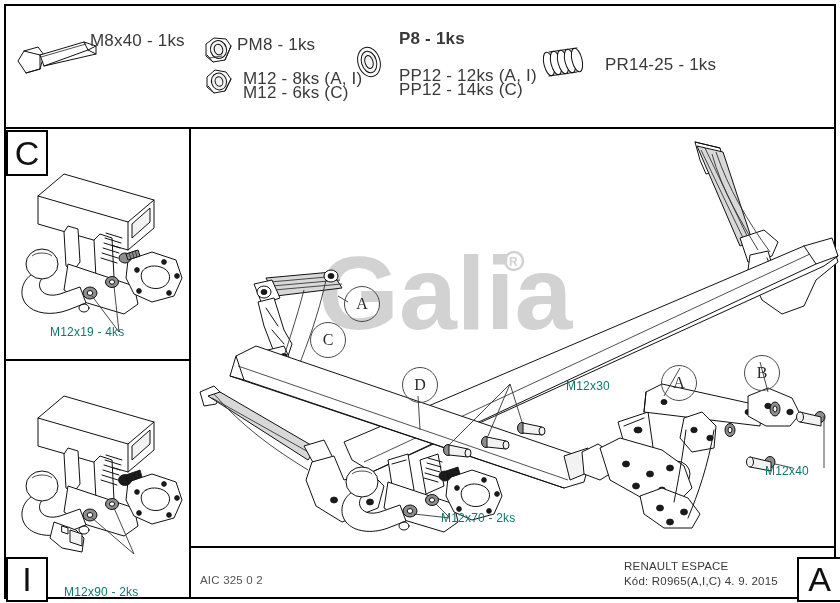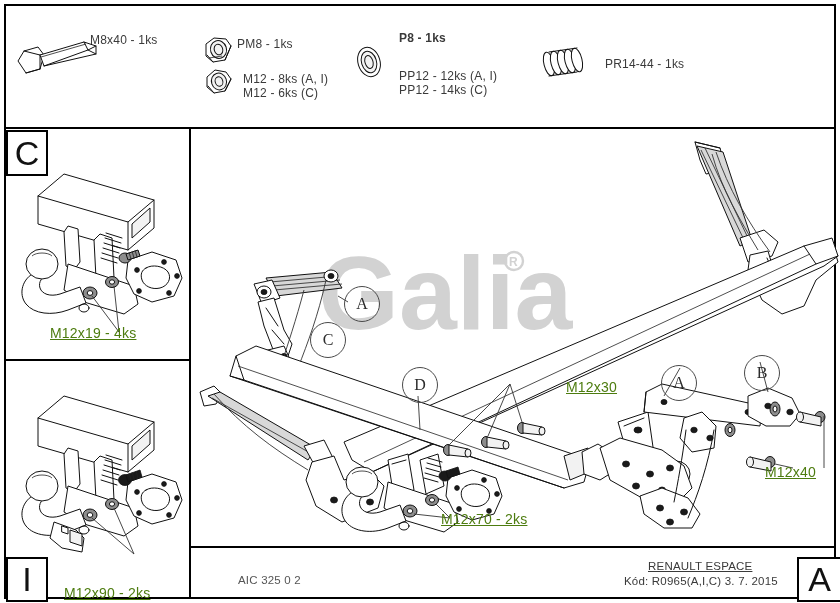--- a/index.html
+++ b/index.html
@@ -20,21 +20,21 @@
     left:4px;top:4px;width:832px;height:595px;
     border:2px solid #000;
     box-sizing:border-box;
   }
   .hline{position:absolute;background:#000;height:2px;}
   .vline{position:absolute;background:#000;width:2px;}
 
   
   .legend-text{
     position:absolute;
-    font-size:12px;
+    font-size:17px;
     color:#3a3a3a;
     letter-spacing:.2px;
     line-height:13.5px;
     white-space:pre;
   }
   .legend-text.tight{line-height:14px;}
 
   
   .codebox{
     position:absolute;
@@ -55,36 +55,35 @@
     background:transparent;
     display:flex;align-items:center;justify-content:center;
     font-size:16px;
     color:#2c2c2c;
     font-family:"Liberation Serif","DejaVu Serif",serif;
   }
 
   
   .lbl{
     position:absolute;
-    font-size:14px;
-    color:#4d7c0f;
+    font-size:12px;
+    color:#0f766e;
     white-space:nowrap;
     letter-spacing:.2px;
-    text-decoration:underline;
   }
 
   
   .foot{
     position:absolute;
     font-size:11.5px;
     color:#3a3a3a;
     white-space:nowrap;
     letter-spacing:.2px;
   }
-  .foot.grey{color:#555;margin-left:38px;}
+  .foot.grey{color:#555;}
 
   
   .watermark{
     position:absolute;
     left:318px;top:243px;
     width:240px;height:110px;
     pointer-events:none;
     opacity:1;
   }
 
@@ -163,21 +162,21 @@
       <g class="ln">
         <ellipse cx="11" cy="20" rx="5" ry="12" transform="rotate(-14 11 20)" fill="#fff"></ellipse>
         <ellipse cx="18" cy="19" rx="5" ry="12" transform="rotate(-14 18 19)" fill="#fff"></ellipse>
         <ellipse cx="25" cy="18" rx="5" ry="12" transform="rotate(-14 25 18)" fill="#fff"></ellipse>
         <ellipse cx="32" cy="17" rx="5" ry="12" transform="rotate(-14 32 17)" fill="#fff"></ellipse>
         <ellipse cx="39" cy="16" rx="5" ry="12" transform="rotate(-14 39 16)" fill="#fff"></ellipse>
       </g>
       <path class="ln" d="M11 8 L39 4 M11 32 L39 28"></path>
     </svg>
   </div>
-  <div class="legend-text" style="left:605px;top:58px;">PR14-44 - 1ks</div>
+  <div class="legend-text" style="left:605px;top:58px;">PR14-25 - 1ks</div>
 
   <div class="codebox" style="left:6px;top:130px;width:38px;height:42px;">C</div>
 
   <div style="position:absolute;left:6px;top:160px;width:184px;height:190px;">
     <svg width="184" height="190" viewBox="0 0 184 190">
 
       <path class="fill-w" d="M32 36 L58 14 L148 40 L148 68 L122 90 L32 64 Z"></path>
       <path class="ln" d="M32 36 L122 62 L148 40 M122 62 L122 90"></path>
       <path class="fill-lt" d="M126 64 L144 48 L144 62 L126 78 Z"></path>
 
@@ -441,18 +440,18 @@
   <div class="bubble" style="left:310px;top:322px;width:34px;height:34px;">C</div>
   <div class="bubble" style="left:402px;top:367px;width:34px;height:34px;">D</div>
   <div class="bubble" style="left:661px;top:365px;width:34px;height:34px;">A</div>
   <div class="bubble" style="left:744px;top:355px;width:34px;height:34px;">B</div>
 
   <div class="lbl" style="left:566px;top:379px;">M12x30</div>
   <div class="lbl" style="left:765px;top:464px;">M12x40</div>
   <div class="lbl" style="left:441px;top:511px;">M12x70 - 2ks</div>
 
   <div class="foot grey" style="left:200px;top:574px;">AIC 325 0 2</div>
-  <div class="foot" style="left:648px;top:560px;text-decoration:underline;">RENAULT ESPACE</div>
-  <div class="foot" style="left:624px;top:575px;">Kód: R0965(A,I,C)  3. 7. 2015</div>
+  <div class="foot" style="left:624px;top:560px;">RENAULT ESPACE</div>
+  <div class="foot" style="left:624px;top:575px;">Kód: R0965(A,I,C)  4. 9. 2015</div>
 
   <div class="codebox" style="left:797px;top:557px;width:41px;height:41px;">A</div>
 
 </div>
 
 </body></html>

